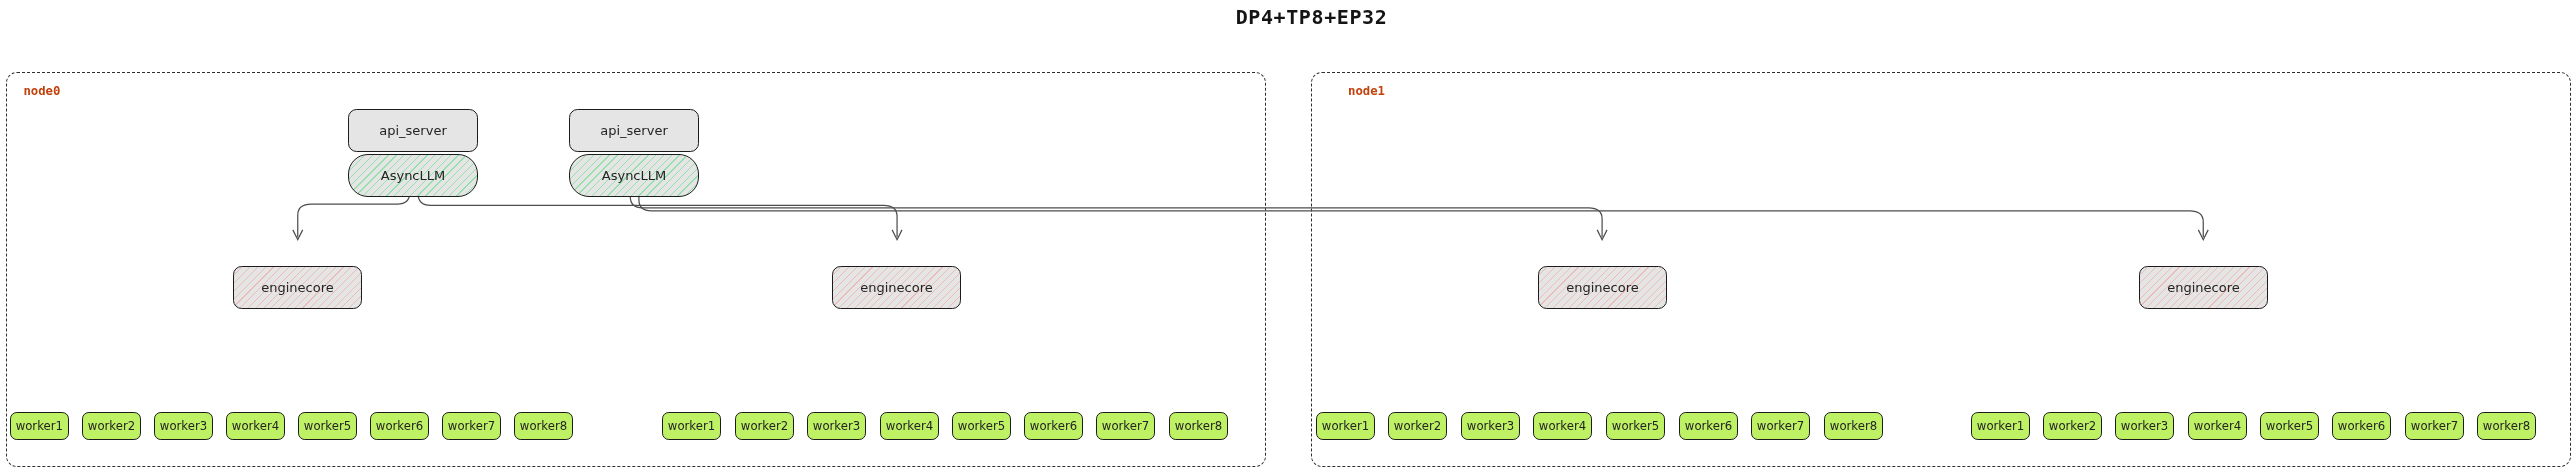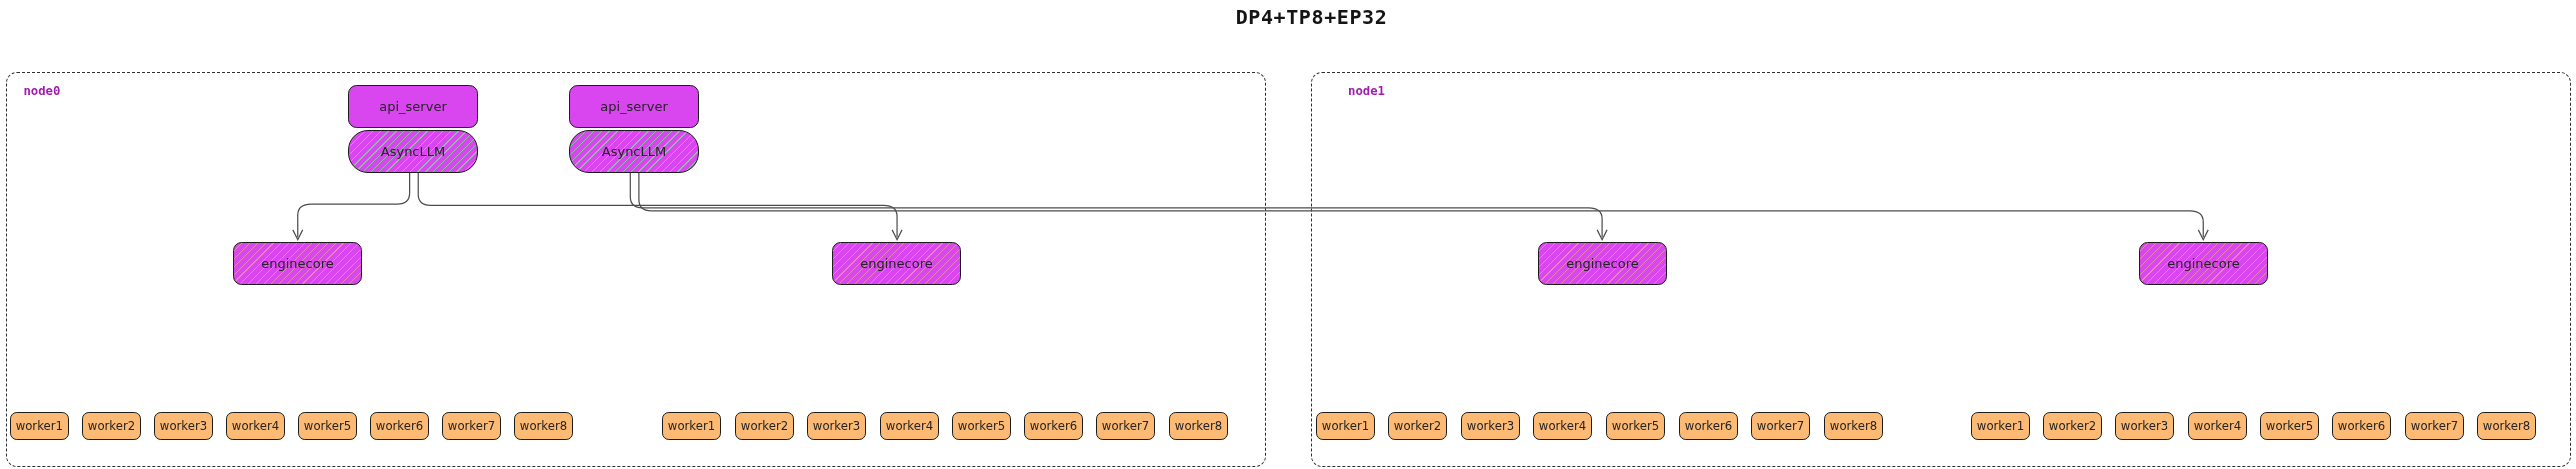--- a/index.html
+++ b/index.html
@@ -27,33 +27,34 @@
     position: absolute;
     border: 1.5px dashed #2e2e2e;
     border-radius: 11px;
     background: transparent;
   }
   .node-label {
     position: absolute;
     font-family: "DejaVu Sans Mono", "Liberation Mono", monospace;
     font-size: 12.3px;
     font-weight: bold;
-    color: #a21caf;
+    color: #c2410c;
   }
   .box {
     position: absolute;
     box-sizing: border-box;
     border: 1.5px solid #1c1c1c;
     border-radius: 8.6px;
-    background-color: #d946ef;
+    background-color: #e5e5e5;
     display: flex;
     align-items: center;
     justify-content: center;
     font-size: 13px;
     color: #242424;
+    margin-top: 24px;
   }
   .pair-box   { width: 130px; height: 43px; }
   .engine-box { width: 129px; height: 43px; }
   .hatch-green {
     background-image: repeating-linear-gradient(135deg,
       rgba(120,224,150,0.75) 0px, rgba(120,224,150,0.75) 1px,
       transparent 1px, transparent 5.5px);
     border-radius: 20px;
   }
   .hatch-red {
@@ -62,21 +63,21 @@
       transparent 0.8px, transparent 5.5px);
   }
   .worker {
     position: absolute;
     box-sizing: border-box;
     top: 412px;
     width: 59px;
     height: 28px;
     border: 1.5px solid #1c1c1c;
     border-radius: 6.8px;
-    background: #fdba74;
+    background: #bef264;
     display: flex;
     align-items: center;
     justify-content: center;
     font-size: 11.7px;
     color: #242424;
   }
   #connector-layer {
     position: absolute;
     left: 0; top: 0;
     pointer-events: none;

